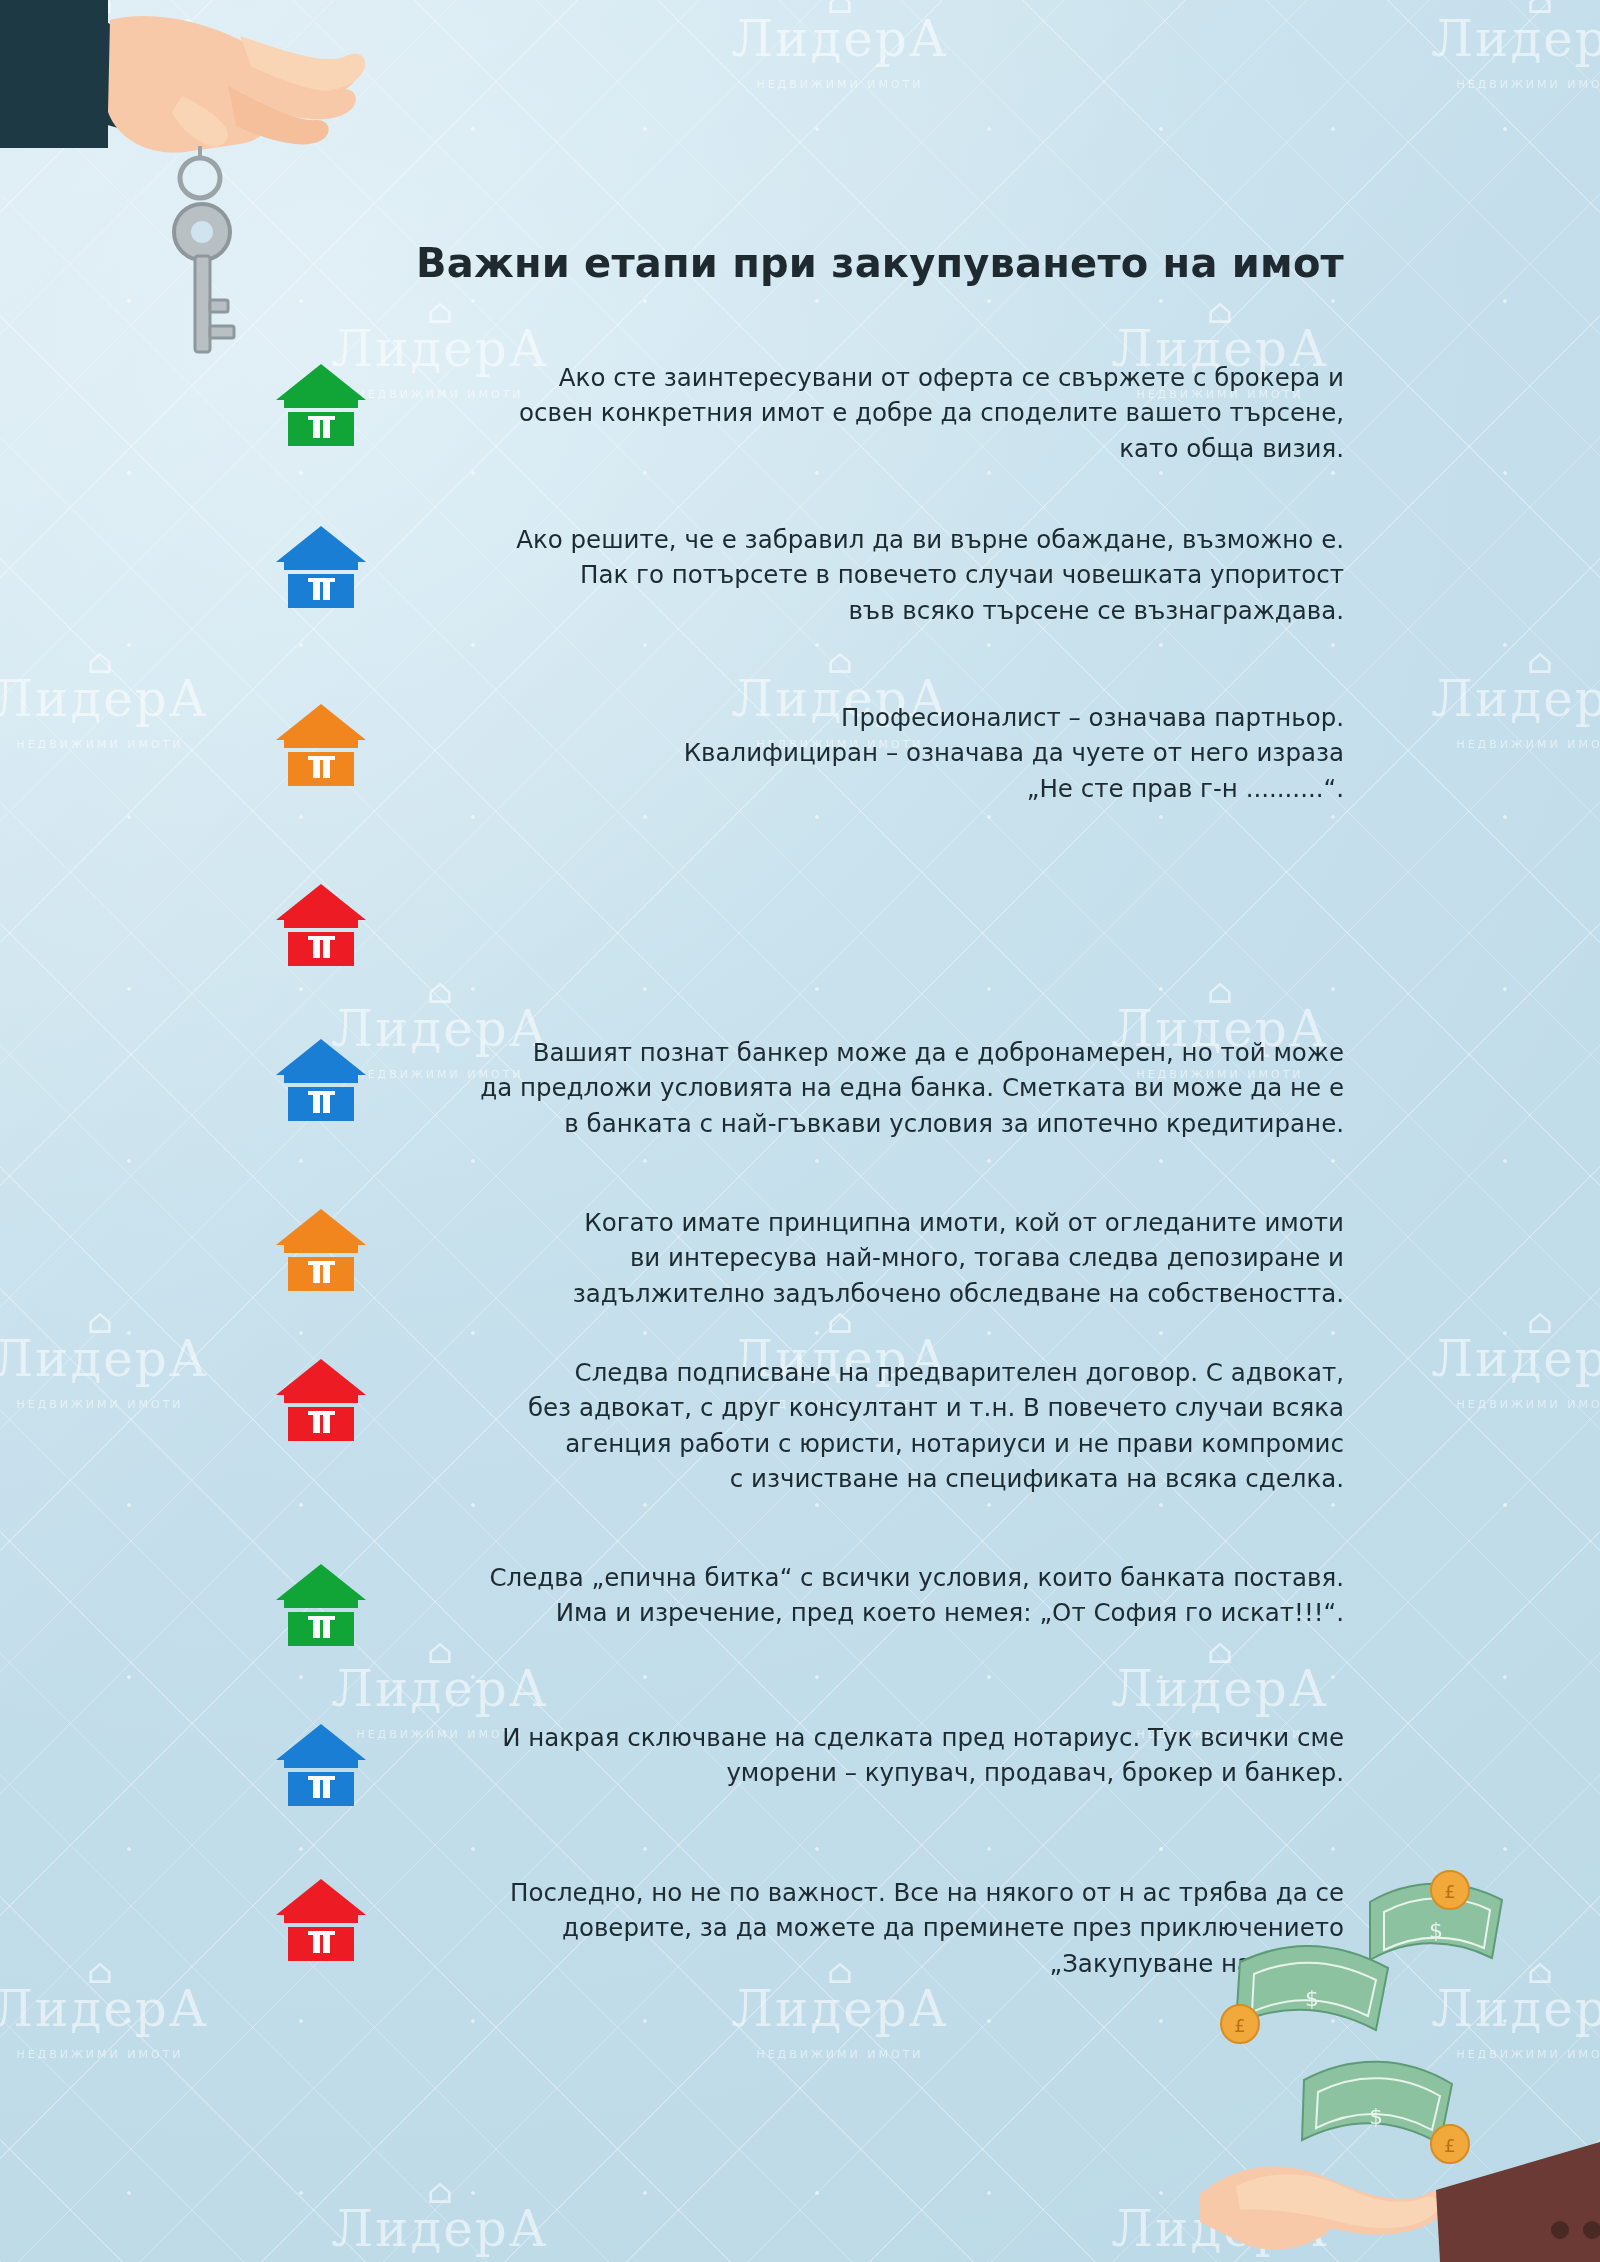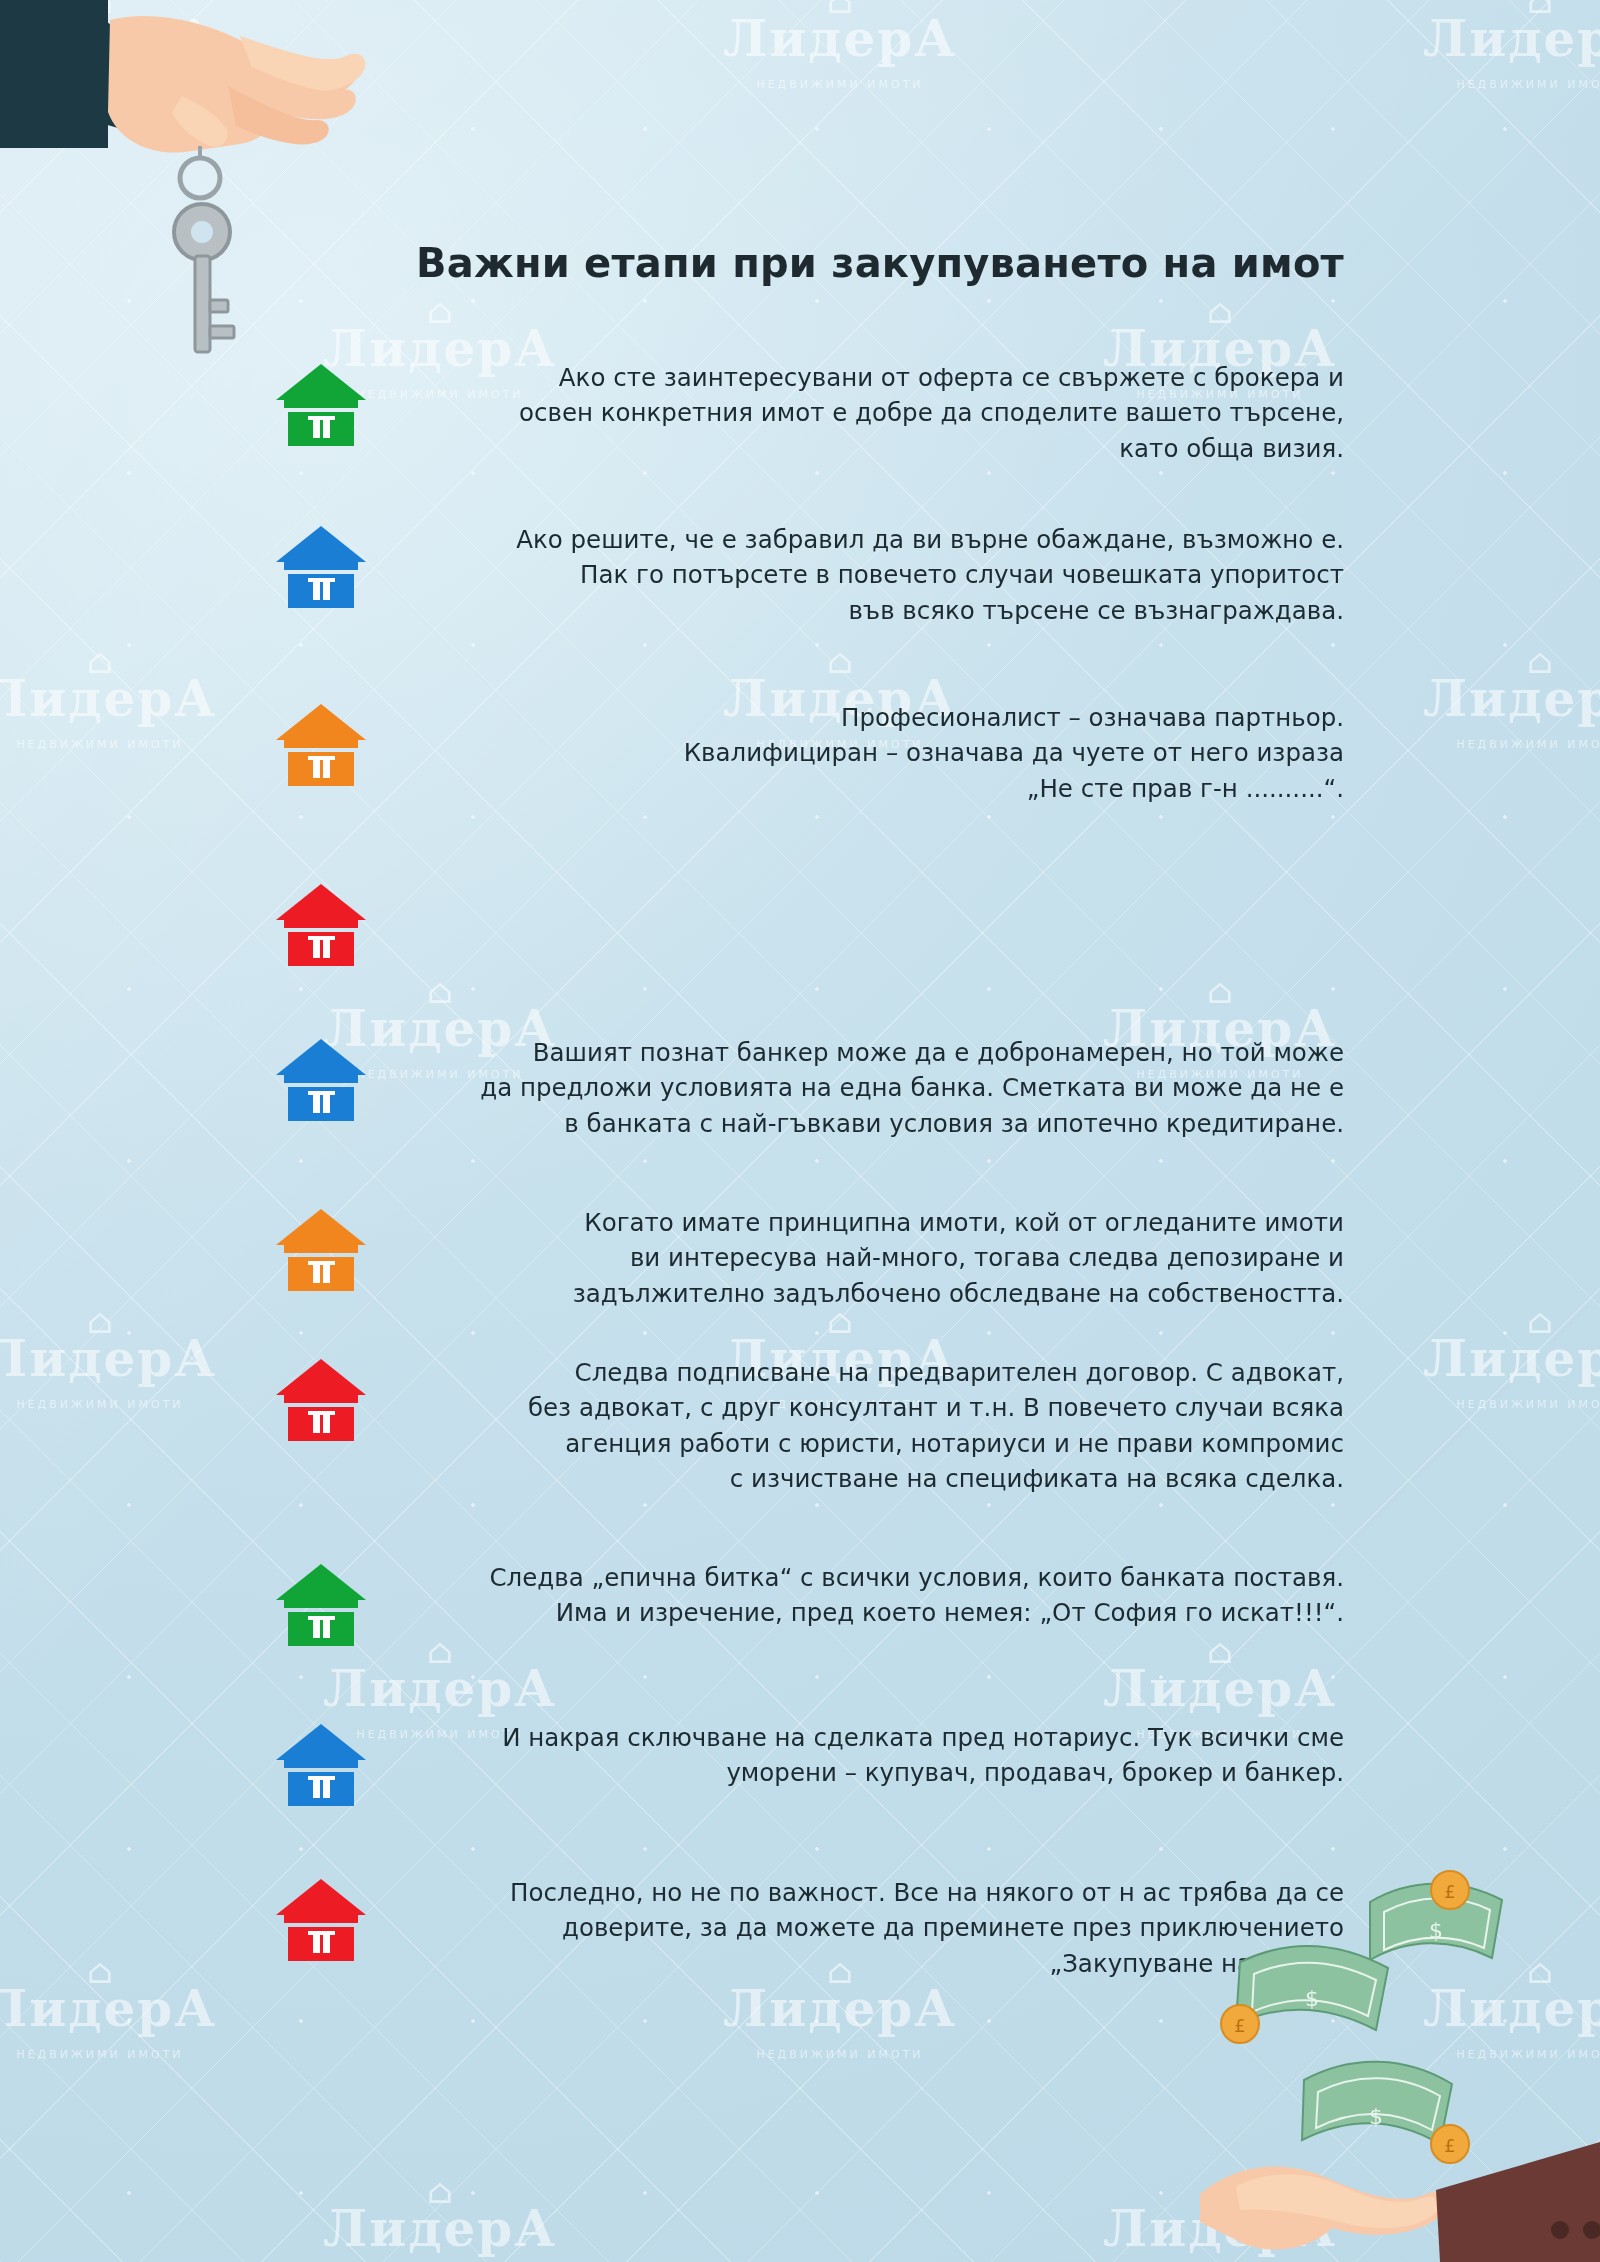--- a/index.html
+++ b/index.html
@@ -46,21 +46,21 @@
     font-family: "DejaVu Serif", "Liberation Serif", serif;
     text-align: center;
     pointer-events: none;
     user-select: none;
   }
   .wm .wm-main {
     font-size: 50px;
     letter-spacing: 2px;
     line-height: 1;
     display: block;
-    font-weight: 700;
+    font-weight: 400;
   }
   .wm .wm-sub {
     font-size: 11px;
     letter-spacing: 3px;
     display: block;
     margin-top: 14px;
     font-family: "DejaVu Sans", "Liberation Sans", sans-serif;
   }
   .wm .wm-roof {
     display: block;

